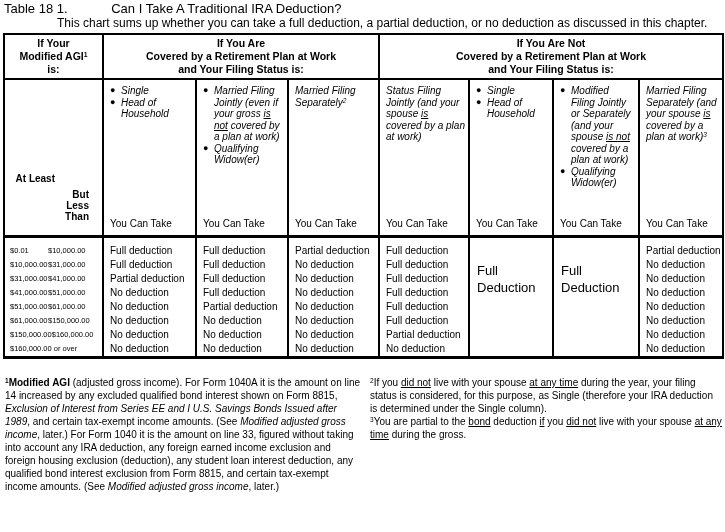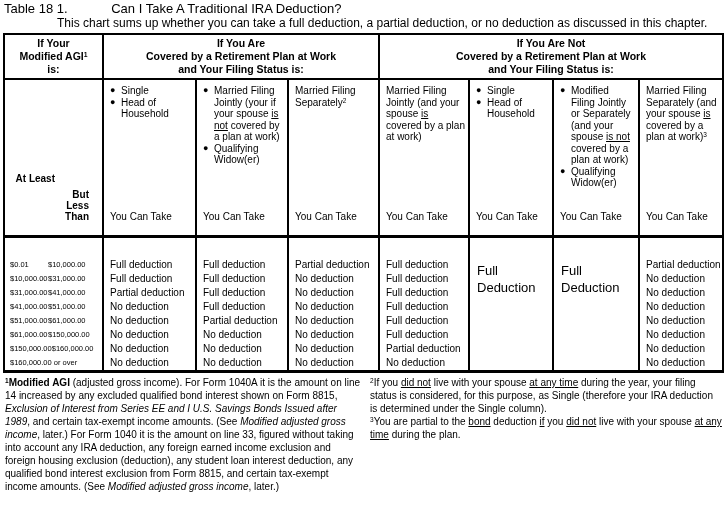--- a/index.html
+++ b/index.html
@@ -26,33 +26,33 @@
     height:45px; font-size:10.5px; font-weight:bold;
     vertical-align:middle; line-height:13px; padding:2px 1px;
   }
   thead tr.status th {
     height:157px; vertical-align:top; text-align:left; font-weight:normal;
     font-size:10px; line-height:11.5px; position:relative;
     padding:5px 3px 0 6px; border-bottom:3px solid #000;
   }
   .item { display:flex; align-items:flex-start; }
   .item .bullet { width:11px; flex:none; font-size:9px; }
-  .item .itext { flex:1; min-width:0; }
-  .yct { position:absolute; left:6px; bottom:12px; font-size:10px; white-space:nowrap; }
+  .item .itext { flex:1; min-width:0;font-style:italic; }
+  .yct { position:absolute; left:6px; bottom:5px; font-size:10px; white-space:nowrap; }
   .agi-sub { position:absolute; left:10px; bottom:13px; display:flex; font-weight:bold; font-size:10px; line-height:11px;text-align:right; }
   .agi-sub .a { width:40px; flex:none; }
   .agi-sub .b { width:34px;margin-top:16px; }
 
   tbody tr { height:14px; }
   tbody td {
     border-top:0; border-bottom:0;
     font-size:10px; line-height:14px; vertical-align:top;
     padding:0 2px 0 6px; white-space:nowrap; overflow:hidden;
   }
-  tbody tr.first td { padding-top:20px; }
+  tbody tr.first td { padding-top:6px; }
   td.range { padding-left:5px; font-size:7.5px; }
   .range-inner { display:flex; }
   .range-inner .a { min-width:38px; flex:none; }
   td.merged {
     font-size:13px; line-height:17px; vertical-align:top;
     padding:24px 2px 0 7px; white-space:normal;
   }
   tbody tr.first td.merged { padding-top:24px; }
 
   .footnotes { position:absolute; left:5px; top:376px; width:717px; display:flex; font-size:10px; line-height:13px; }
@@ -111,37 +111,37 @@
             </div>
             <div class="item">
               <span class="bullet">●</span>
               <span class="itext"><span>Head of Household</span></span>
             </div>
             <span class="yct">You Can Take</span>
           </th>
         <th>
             <div class="item">
               <span class="bullet">●</span>
-              <span class="itext"><span>Married Filing Jointly (your if your spouse </span><span class="u">is not</span><span> covered by a plan at work)</span></span>
+              <span class="itext"><span>Married Filing Jointly (even if your gross </span><span class="u">is not</span><span> covered by a plan at work)</span></span>
             </div>
             <div class="item">
               <span class="bullet">●</span>
               <span class="itext"><span>Qualifying Widow(er)</span></span>
             </div>
             <span class="yct">You Can Take</span>
           </th>
         <th>
             <div class="item">
               <span class="itext"><span>Married Filing Separately</span><sup>2</sup></span>
             </div>
             <span class="yct">You Can Take</span>
           </th>
         <th>
             <div class="item">
-              <span class="itext"><span>Married Filing Jointly (and your spouse </span><span class="u">is</span><span> covered by a plan at work)</span></span>
+              <span class="itext"><span>Status Filing Jointly (and your spouse </span><span class="u">is</span><span> covered by a plan at work)</span></span>
             </div>
             <span class="yct">You Can Take</span>
           </th>
         <th>
             <div class="item">
               <span class="bullet">●</span>
               <span class="itext"><span>Single</span></span>
             </div>
             <div class="item">
               <span class="bullet">●</span>
@@ -275,17 +275,17 @@
           <td>No deduction</td>
           <td>No deduction</td>
         </tr>
       </tbody>
   </table>
 
   <div class="footnotes">
     <div class="fn-left"><sup style="font-weight: bold;">1</sup><span style="font-weight: bold;">Modified AGI</span><span> (adjusted gross income). For Form 1040A it is the amount on line 14 increased by any excluded qualified bond interest shown on Form 8815, </span><span style="font-style: italic;">Exclusion of Interest from Series EE and I U.S. Savings Bonds Issued after 1989</span><span>, and certain tax-exempt income amounts. (See </span><span style="font-style: italic;">Modified adjusted gross income</span><span>, later.) For Form 1040 it is the amount on line 33, figured without taking into account any IRA deduction, any foreign earned income exclusion and foreign housing exclusion (deduction), any student loan interest deduction, any qualified bond interest exclusion from Form 8815, and certain tax-exempt income amounts. (See </span><span style="font-style: italic;">Modified adjusted gross income</span><span>, later.)</span></div>
     <div class="fn-right">
       <div><sup>2</sup><span>If you </span><span class="u">did not</span><span> live with your spouse </span><span class="u">at any time</span><span> during the year, your filing status is considered, for this purpose, as Single (therefore your IRA deduction is determined under the Single column).</span></div>
-      <div><sup>3</sup><span>You are partial to the </span><span class="u">bond</span><span> deduction </span><span class="u">if</span><span> you </span><span class="u">did not</span><span> live with your spouse </span><span class="u">at any time</span><span> during the plan.</span></div>
+      <div><sup>3</sup><span>You are partial to the </span><span class="u">bond</span><span> deduction </span><span class="u">if</span><span> you </span><span class="u">did not</span><span> live with your spouse </span><span class="u">at any time</span><span> during the gross.</span></div>
     </div>
   </div>
 
 </div>
 
 </body></html>

